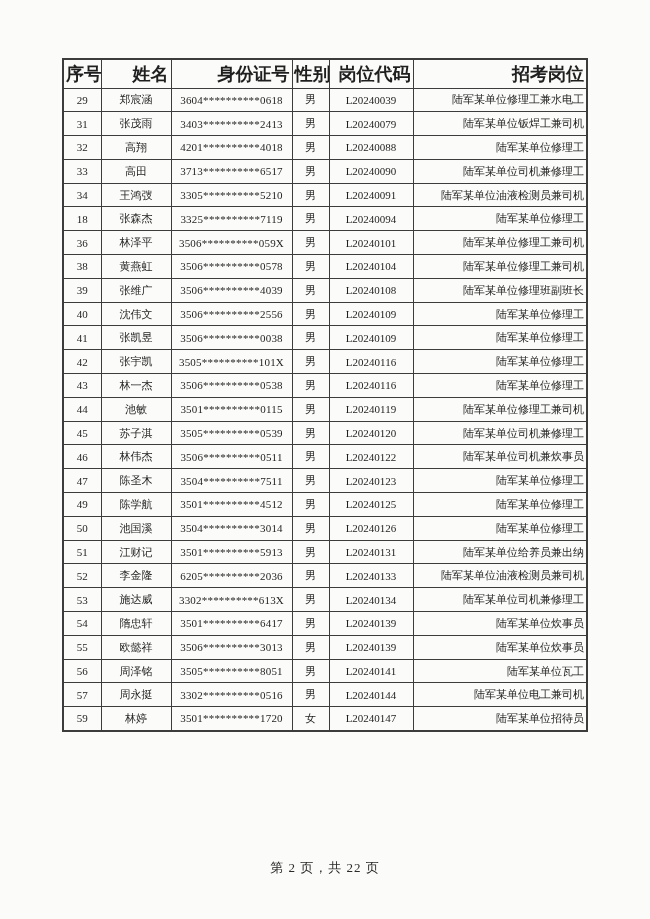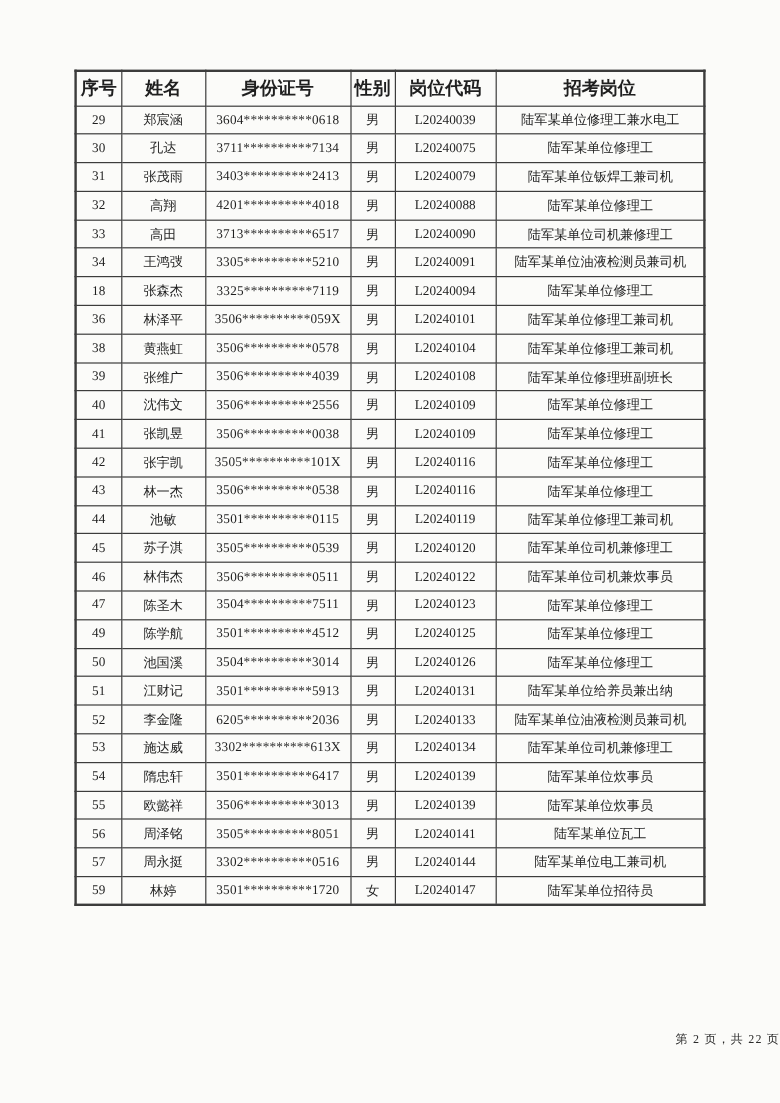--- a/index.html
+++ b/index.html
@@ -35,42 +35,43 @@
     color: var(--ink);
     text-align: center;
     vertical-align: middle;
     padding: 0 2px;
     overflow: hidden;
     white-space: nowrap;
   }
   table.roster { border: 2px solid var(--border); }
   table.roster thead th {
     font-weight: bold;
-    font-size: 15px;
+    font-size: 18px;
     height: 29px;
     border-bottom: 1.5px solid var(--border);
+    text-align: right;
   }
   table.roster tbody td { height: 23.8px; }
   table.roster td.pos {
-    text-align: center;
+    text-align: right;
     padding-left: 3px;
   }
   table.roster td.idnum { letter-spacing: 0.2px; }
   .col-no  { width: 38px; }
   .col-nm  { width: 70px; }
   .col-id  { width: 121px; }
   .col-sx  { width: 37px; }
   .col-cd  { width: 84px; }
   .col-ps  { width: 174px; }
   .footer {
     position: absolute;
     left: 0; top: 859px;
     width: 650px;
-    text-align: right;
-    font-size: 10px;
+    text-align: center;
+    font-size: 13px;
     color: #2a2a2a;
     letter-spacing: 1px;
   }
 </style>
 </head>
 <body>
 
 <div class="page">
 
   <table class="roster">
@@ -95,28 +96,20 @@
     <tbody>
         <tr>
           <td>29</td>
           <td>郑宸涵</td>
           <td class="idnum">3604**********0618</td>
           <td>男</td>
           <td>L20240039</td>
           <td class="pos">陆军某单位修理工兼水电工</td>
         </tr>
         <tr>
-          <td>30</td>
-          <td>孔达</td>
-          <td class="idnum">3711**********7134</td>
-          <td>男</td>
-          <td>L20240075</td>
-          <td class="pos">陆军某单位修理工</td>
-        </tr>
-        <tr>
           <td>31</td>
           <td>张茂雨</td>
           <td class="idnum">3403**********2413</td>
           <td>男</td>
           <td>L20240079</td>
           <td class="pos">陆军某单位钣焊工兼司机</td>
         </tr>
         <tr>
           <td>32</td>
           <td>高翔</td>

